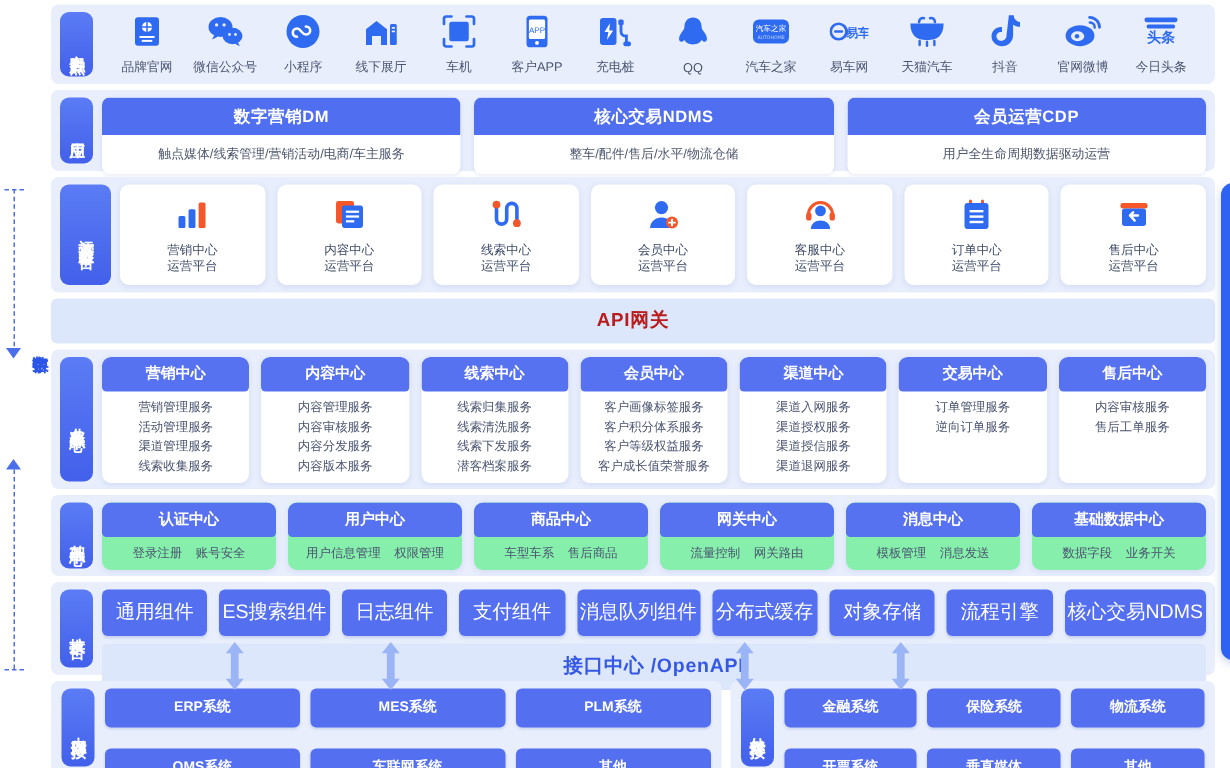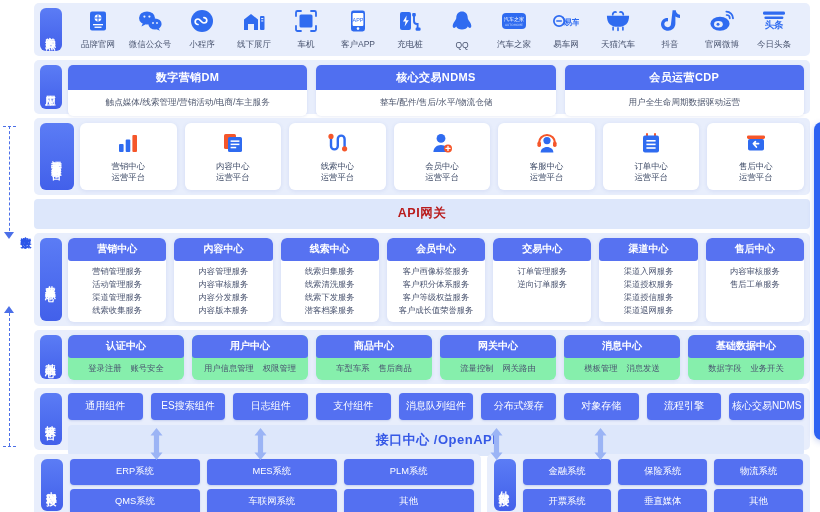--- a/index.html
+++ b/index.html
@@ -248,21 +248,21 @@
     padding: 5px 3px 6px;
     font-size: 8.3px; color: #4a5470; white-space: nowrap;
   }
 
   
   .tech-row { display: flex; flex-direction: row; gap: 8px; flex: 1 1 auto; align-items: center; }
   .tech-chip {
     flex: 1 1 0;
     background: #5470f1;
     color: #fff;
-    font-size: 10px;
+    font-size: 13px;
     text-align: center;
     border-radius: 4px;
     padding: 6px 2px 7px;
     white-space: nowrap;
     box-shadow: 0 1px 2px rgba(40,70,180,.18);
   }
 
   
   .openapi-bar {
     background: #dde7fb;
@@ -285,21 +285,21 @@
     display: flex; flex-direction: row; align-items: stretch;
     background: #e8eefc; border-radius: 5px;
     padding: 5px 7px; gap: 7px;
   }
   .dock-half.left { flex: 1 1 58%; }
   .dock-half.right { flex: 1 1 42%; }
   .dock-grid {
     flex: 1 1 auto;
     display: flex; flex-direction: row; gap: 7px; align-items: stretch;
   }
-  .dock-col { flex: 1 1 0; display: flex; flex-direction: column; gap: 4px; }
+  .dock-col { flex: 1 1 0; display: flex; flex-direction: column; gap: 14px; font-weight: bold; }
   .dock-chip {
     background: #5470f1; color: #fff;
     font-size: 9.3px; text-align: center;
     border-radius: 4px; padding: 6px 2px 7px;
     white-space: nowrap;
     box-shadow: 0 1px 2px rgba(40,70,180,.18);
   }
 
   
   .updown {
@@ -697,34 +697,34 @@
             <div class="svc-head">会员中心</div>
             <div class="svc-list">
               <div class="svc-item">客户画像标签服务</div>
               <div class="svc-item">客户积分体系服务</div>
               <div class="svc-item">客户等级权益服务</div>
               <div class="svc-item">客户成长值荣誉服务</div>
             </div>
           </div>
 
           <div class="svc-card">
-            <div class="svc-head">交易中心</div>
-            <div class="svc-list">
-              <div class="svc-item">订单管理服务</div>
-              <div class="svc-item">逆向订单服务</div>
-            </div>
-          </div>
-
-          <div class="svc-card">
             <div class="svc-head">渠道中心</div>
             <div class="svc-list">
               <div class="svc-item">渠道入网服务</div>
               <div class="svc-item">渠道授权服务</div>
               <div class="svc-item">渠道授信服务</div>
               <div class="svc-item">渠道退网服务</div>
+            </div>
+          </div>
+
+          <div class="svc-card">
+            <div class="svc-head">交易中心</div>
+            <div class="svc-list">
+              <div class="svc-item">订单管理服务</div>
+              <div class="svc-item">逆向订单服务</div>
             </div>
           </div>
 
           <div class="svc-card">
             <div class="svc-head">售后中心</div>
             <div class="svc-list">
               <div class="svc-item">内容审核服务</div>
               <div class="svc-item">售后工单服务</div>
             </div>
           </div>

